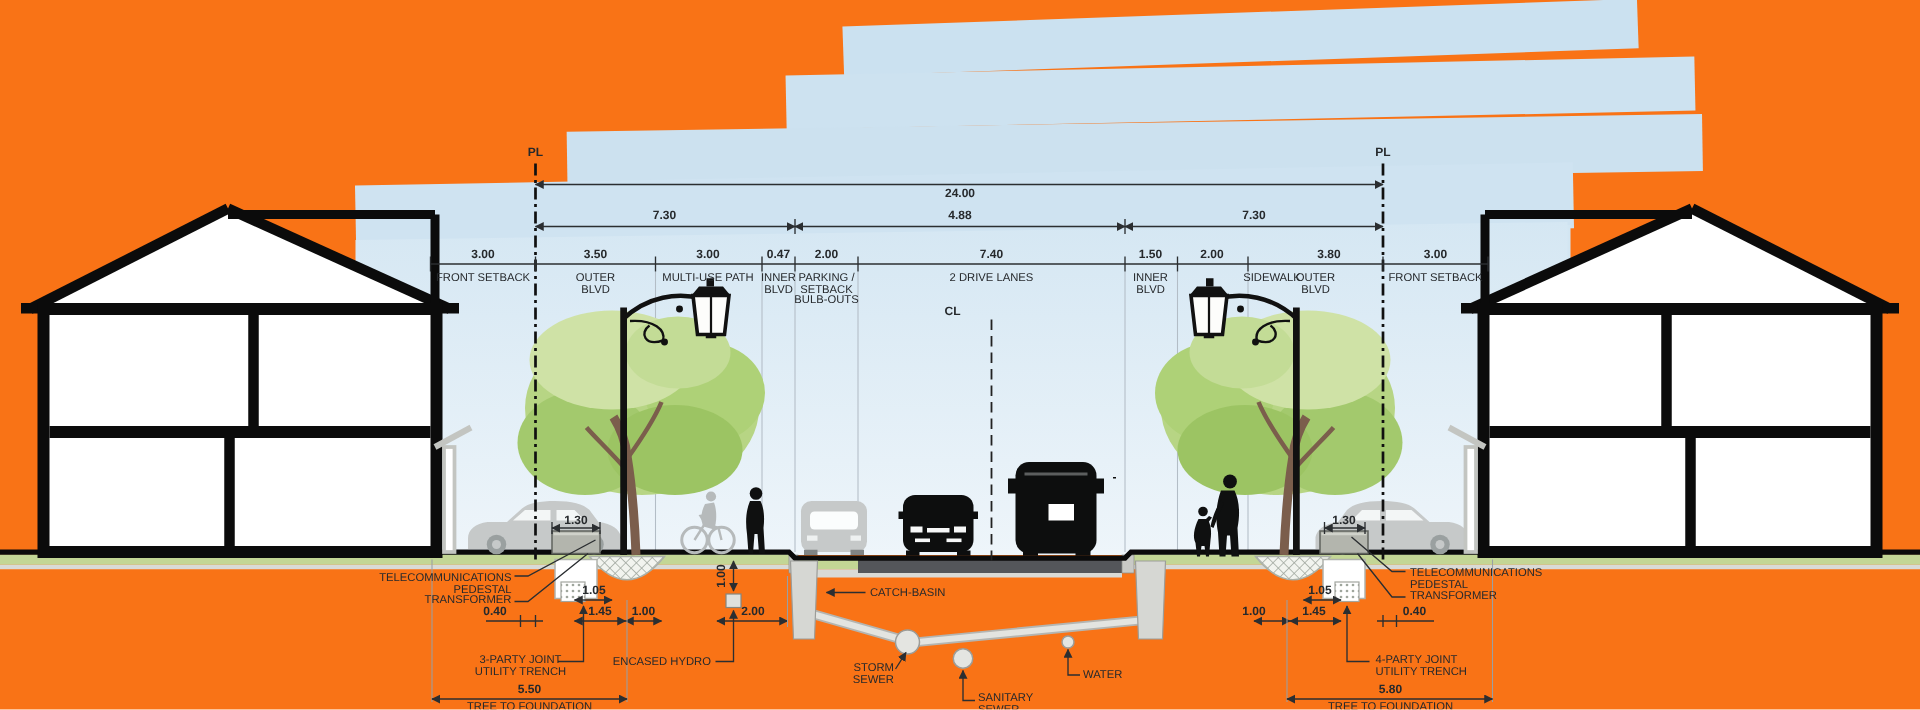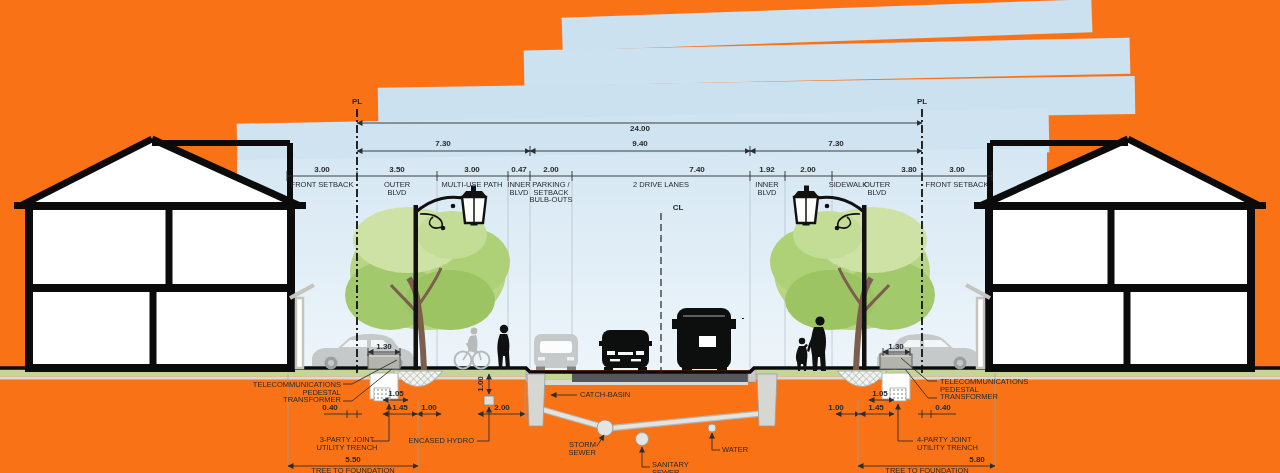--- a/index.html
+++ b/index.html
@@ -266,33 +266,33 @@
     <line x1="597" y1="446" x2="604" y2="435" marker-end="url(#ar)"></line>
     <polyline points="650,467 642,467 642,447" marker-end="url(#ar)"></polyline>
     <polyline points="720,450 712,450 712,433" marker-end="url(#ar)"></polyline>
   </g>
 </svg>
 
 <div class="lbl num ctr" style="left:357px;top:98px;">PL</div>
 <div class="lbl num ctr" style="left:922px;top:98px;">PL</div>
 <div class="lbl num ctr" style="left:640px;top:112px;margin-top:13px;">24.00</div>
 <div class="lbl num ctr" style="left:443px;top:140px;">7.30</div>
-<div class="lbl num ctr" style="left:640px;top:140px;">9.40</div>
+<div class="lbl num ctr" style="left:640px;top:140px;">4.88</div>
 <div class="lbl num ctr" style="left:836px;top:140px;">7.30</div>
-<div class="lbl num ctr" style="left:678px;top:204px;">CL</div>
+<div class="lbl num ctr" style="left:635px;top:204px;">CL</div>
 
 <div class="lbl num ctr" style="left:322px;top:166px;">3.00</div>
 <div class="lbl num ctr" style="left:397px;top:166px;">3.50</div>
 <div class="lbl num ctr" style="left:472px;top:166px;">3.00</div>
 <div class="lbl num ctr" style="left:519px;top:166px;">0.47</div>
 <div class="lbl num ctr" style="left:551px;top:166px;">2.00</div>
-<div class="lbl num ctr" style="left:661px;top:166px;margin-left:36px;">7.40</div>
-<div class="lbl num ctr" style="left:767px;top:166px;">1.92</div>
+<div class="lbl num ctr" style="left:661px;top:166px;">7.40</div>
+<div class="lbl num ctr" style="left:767px;top:166px;">1.50</div>
 <div class="lbl num ctr" style="left:808px;top:166px;">2.00</div>
-<div class="lbl num ctr" style="left:909px;top:166px;">3.80</div>
+<div class="lbl num ctr" style="left:886px;top:166px;">3.80</div>
 <div class="lbl num ctr" style="left:957px;top:166px;">3.00</div>
 
 <div class="lbl ctr wrap" style="left:322px;top:181px;width:72px;">FRONT SETBACK</div>
 <div class="lbl ctr wrap" style="left:397px;top:181px;width:40px;">OUTER BLVD</div>
 <div class="lbl ctr wrap" style="left:472px;top:181px;width:82px;">MULTI-USE PATH</div>
 <div class="lbl ctr wrap" style="left:519px;top:181px;width:30px;">INNER BLVD</div>
 <div class="lbl ctr wrap" style="left:551px;top:181px;width:48px;">PARKING / SETBACK BULB-OUTS</div>
 <div class="lbl ctr wrap" style="left:661px;top:181px;width:90px;">2 DRIVE LANES</div>
 <div class="lbl ctr wrap" style="left:767px;top:181px;width:30px;">INNER BLVD</div>
 <div class="lbl ctr wrap" style="left:848px;top:181px;width:52px;">SIDEWALK</div>
@@ -330,21 +330,21 @@
   <span class="ln">3-PARTY JOINT</span>
   <span class="ln">UTILITY TRENCH</span>
 </div>
 <div class="lbl" style="left:917px;top:436px;">
   <span class="ln">4-PARTY JOINT</span>
   <span class="ln">UTILITY TRENCH</span>
 </div>
 
 <div class="lbl num ctr" style="left:353px;top:456px;">5.50</div>
 <div class="lbl ctr" style="left:353px;top:467px;">TREE TO FOUNDATION</div>
-<div class="lbl num ctr" style="left:977px;top:456px;">5.80</div>
+<div class="lbl num ctr" style="left:927px;top:456px;">5.80</div>
 <div class="lbl ctr" style="left:927px;top:467px;">TREE TO FOUNDATION</div>
 
 <div class="lbl" style="left:580px;top:391px;">CATCH-BASIN</div>
 <div class="lbl rt" style="right:684px;top:441px;">
   <span class="ln">STORM</span>
   <span class="ln">SEWER</span>
 </div>
 <div class="lbl" style="left:652px;top:461px;">
   <span class="ln">SANITARY</span>
   <span class="ln">SEWER</span>

